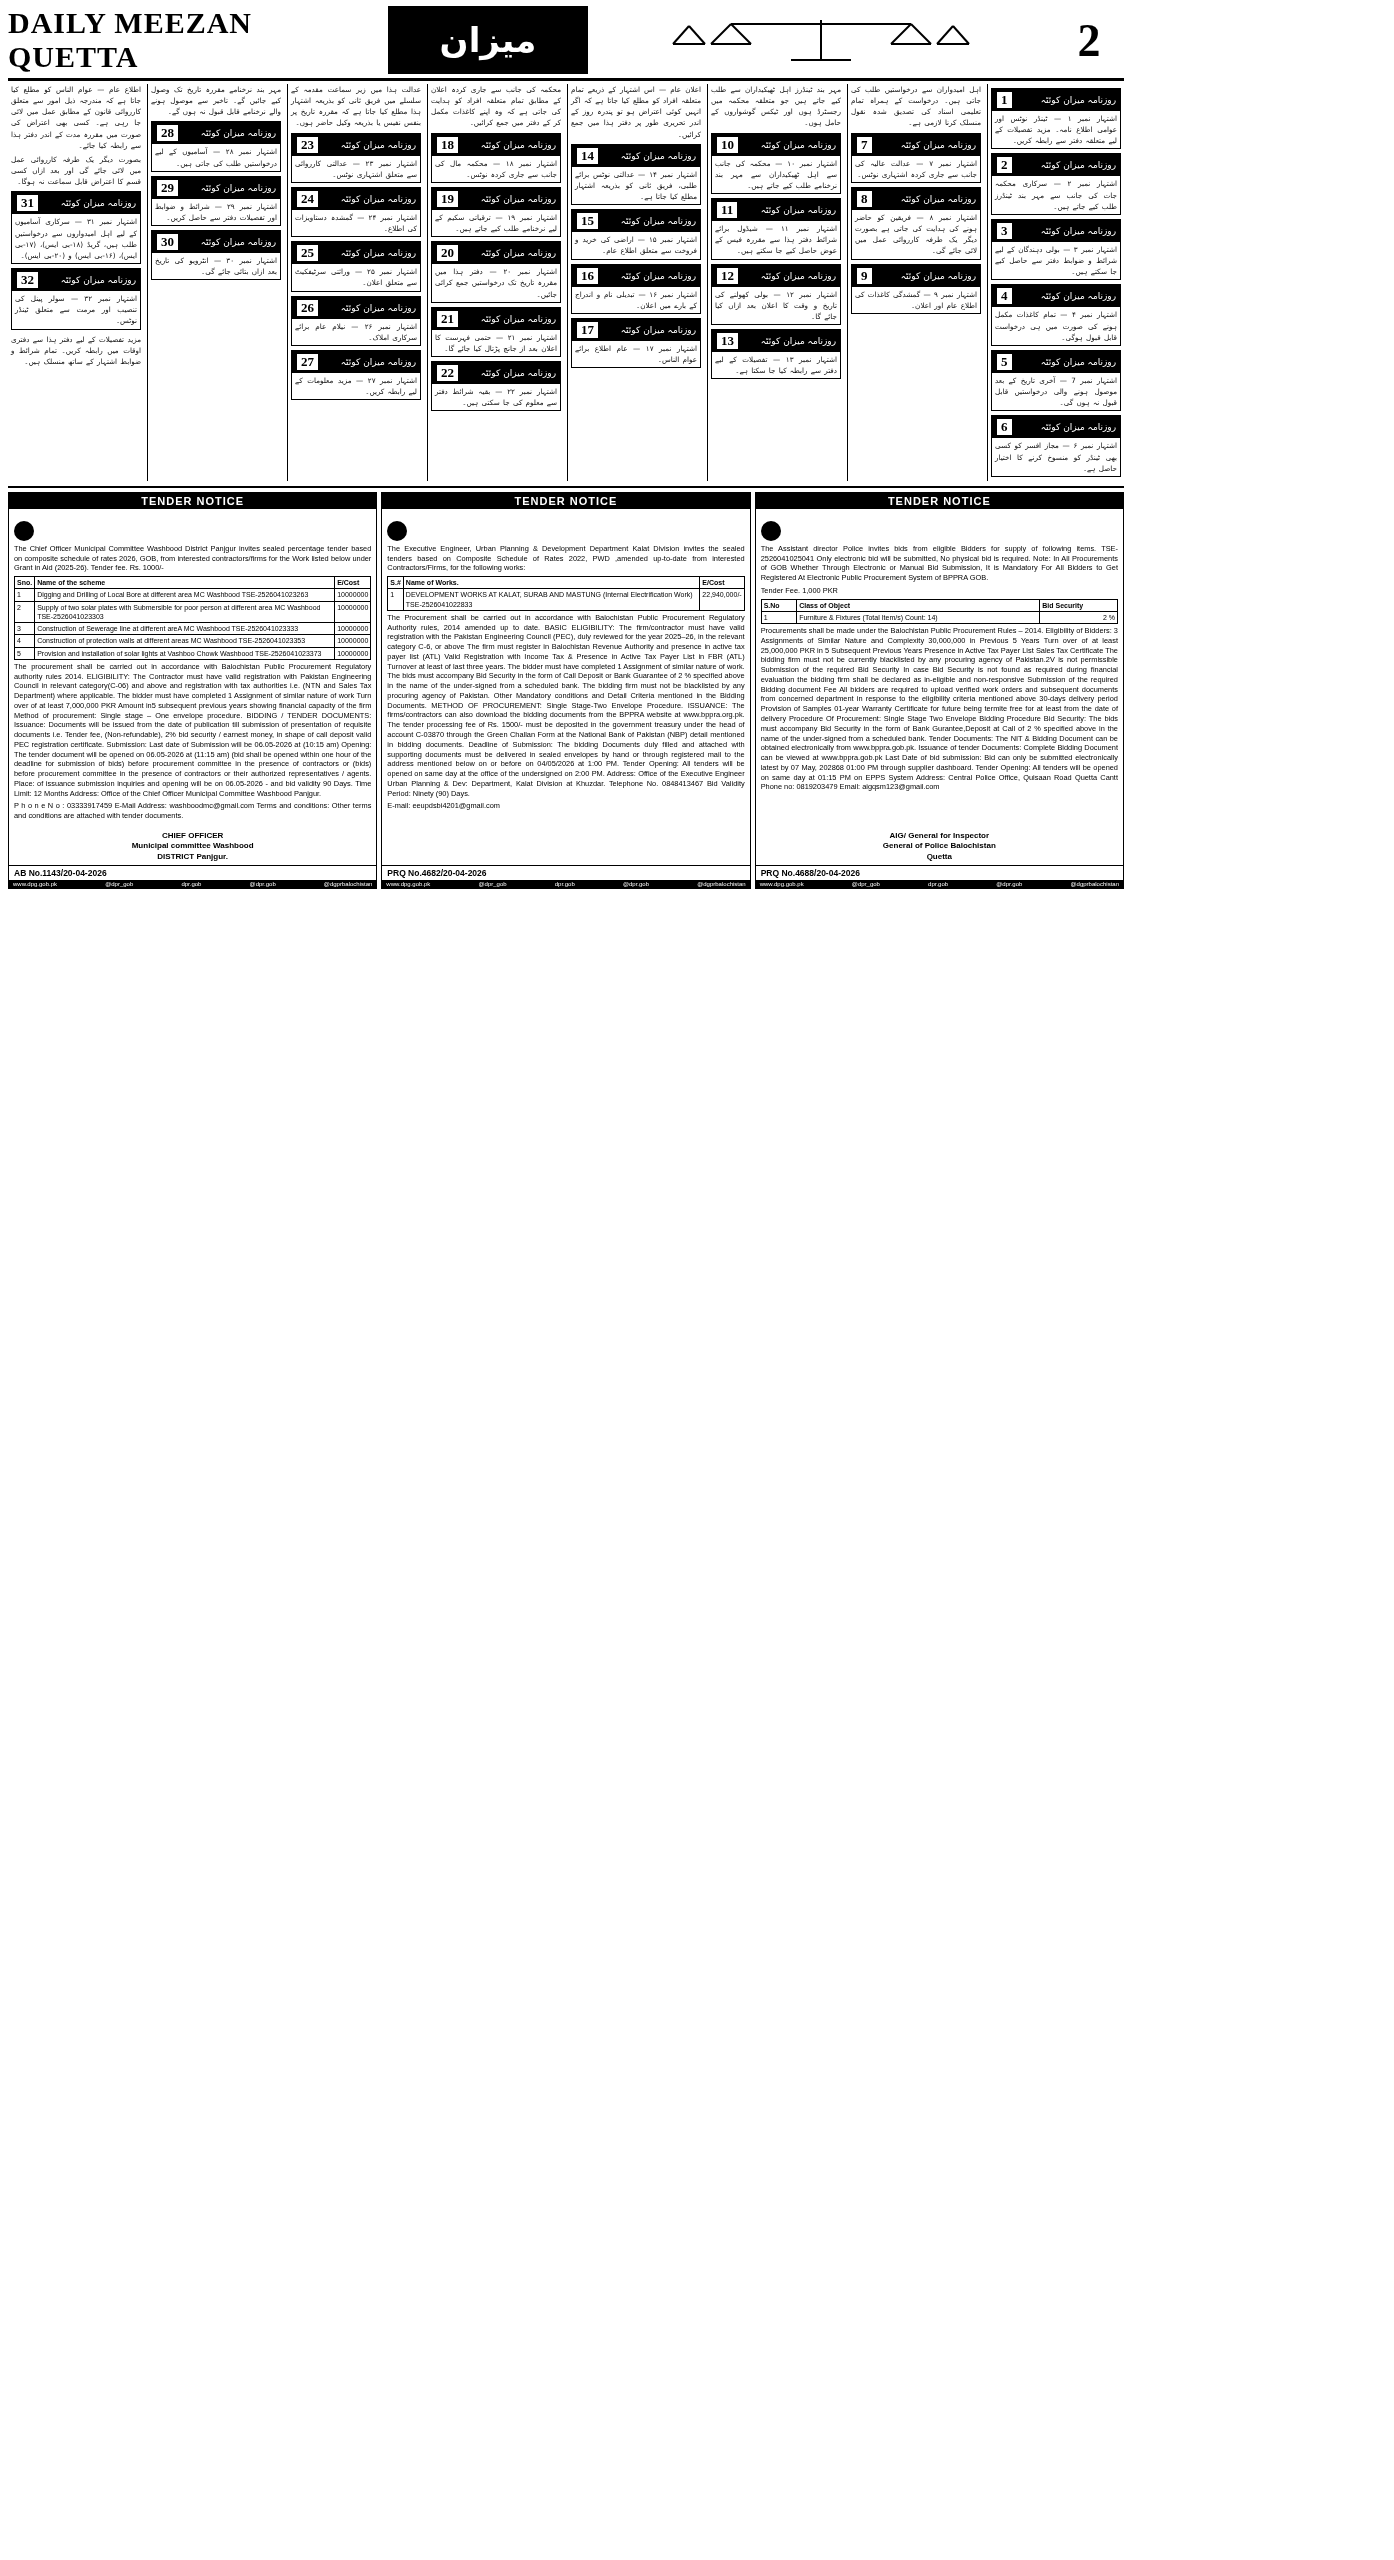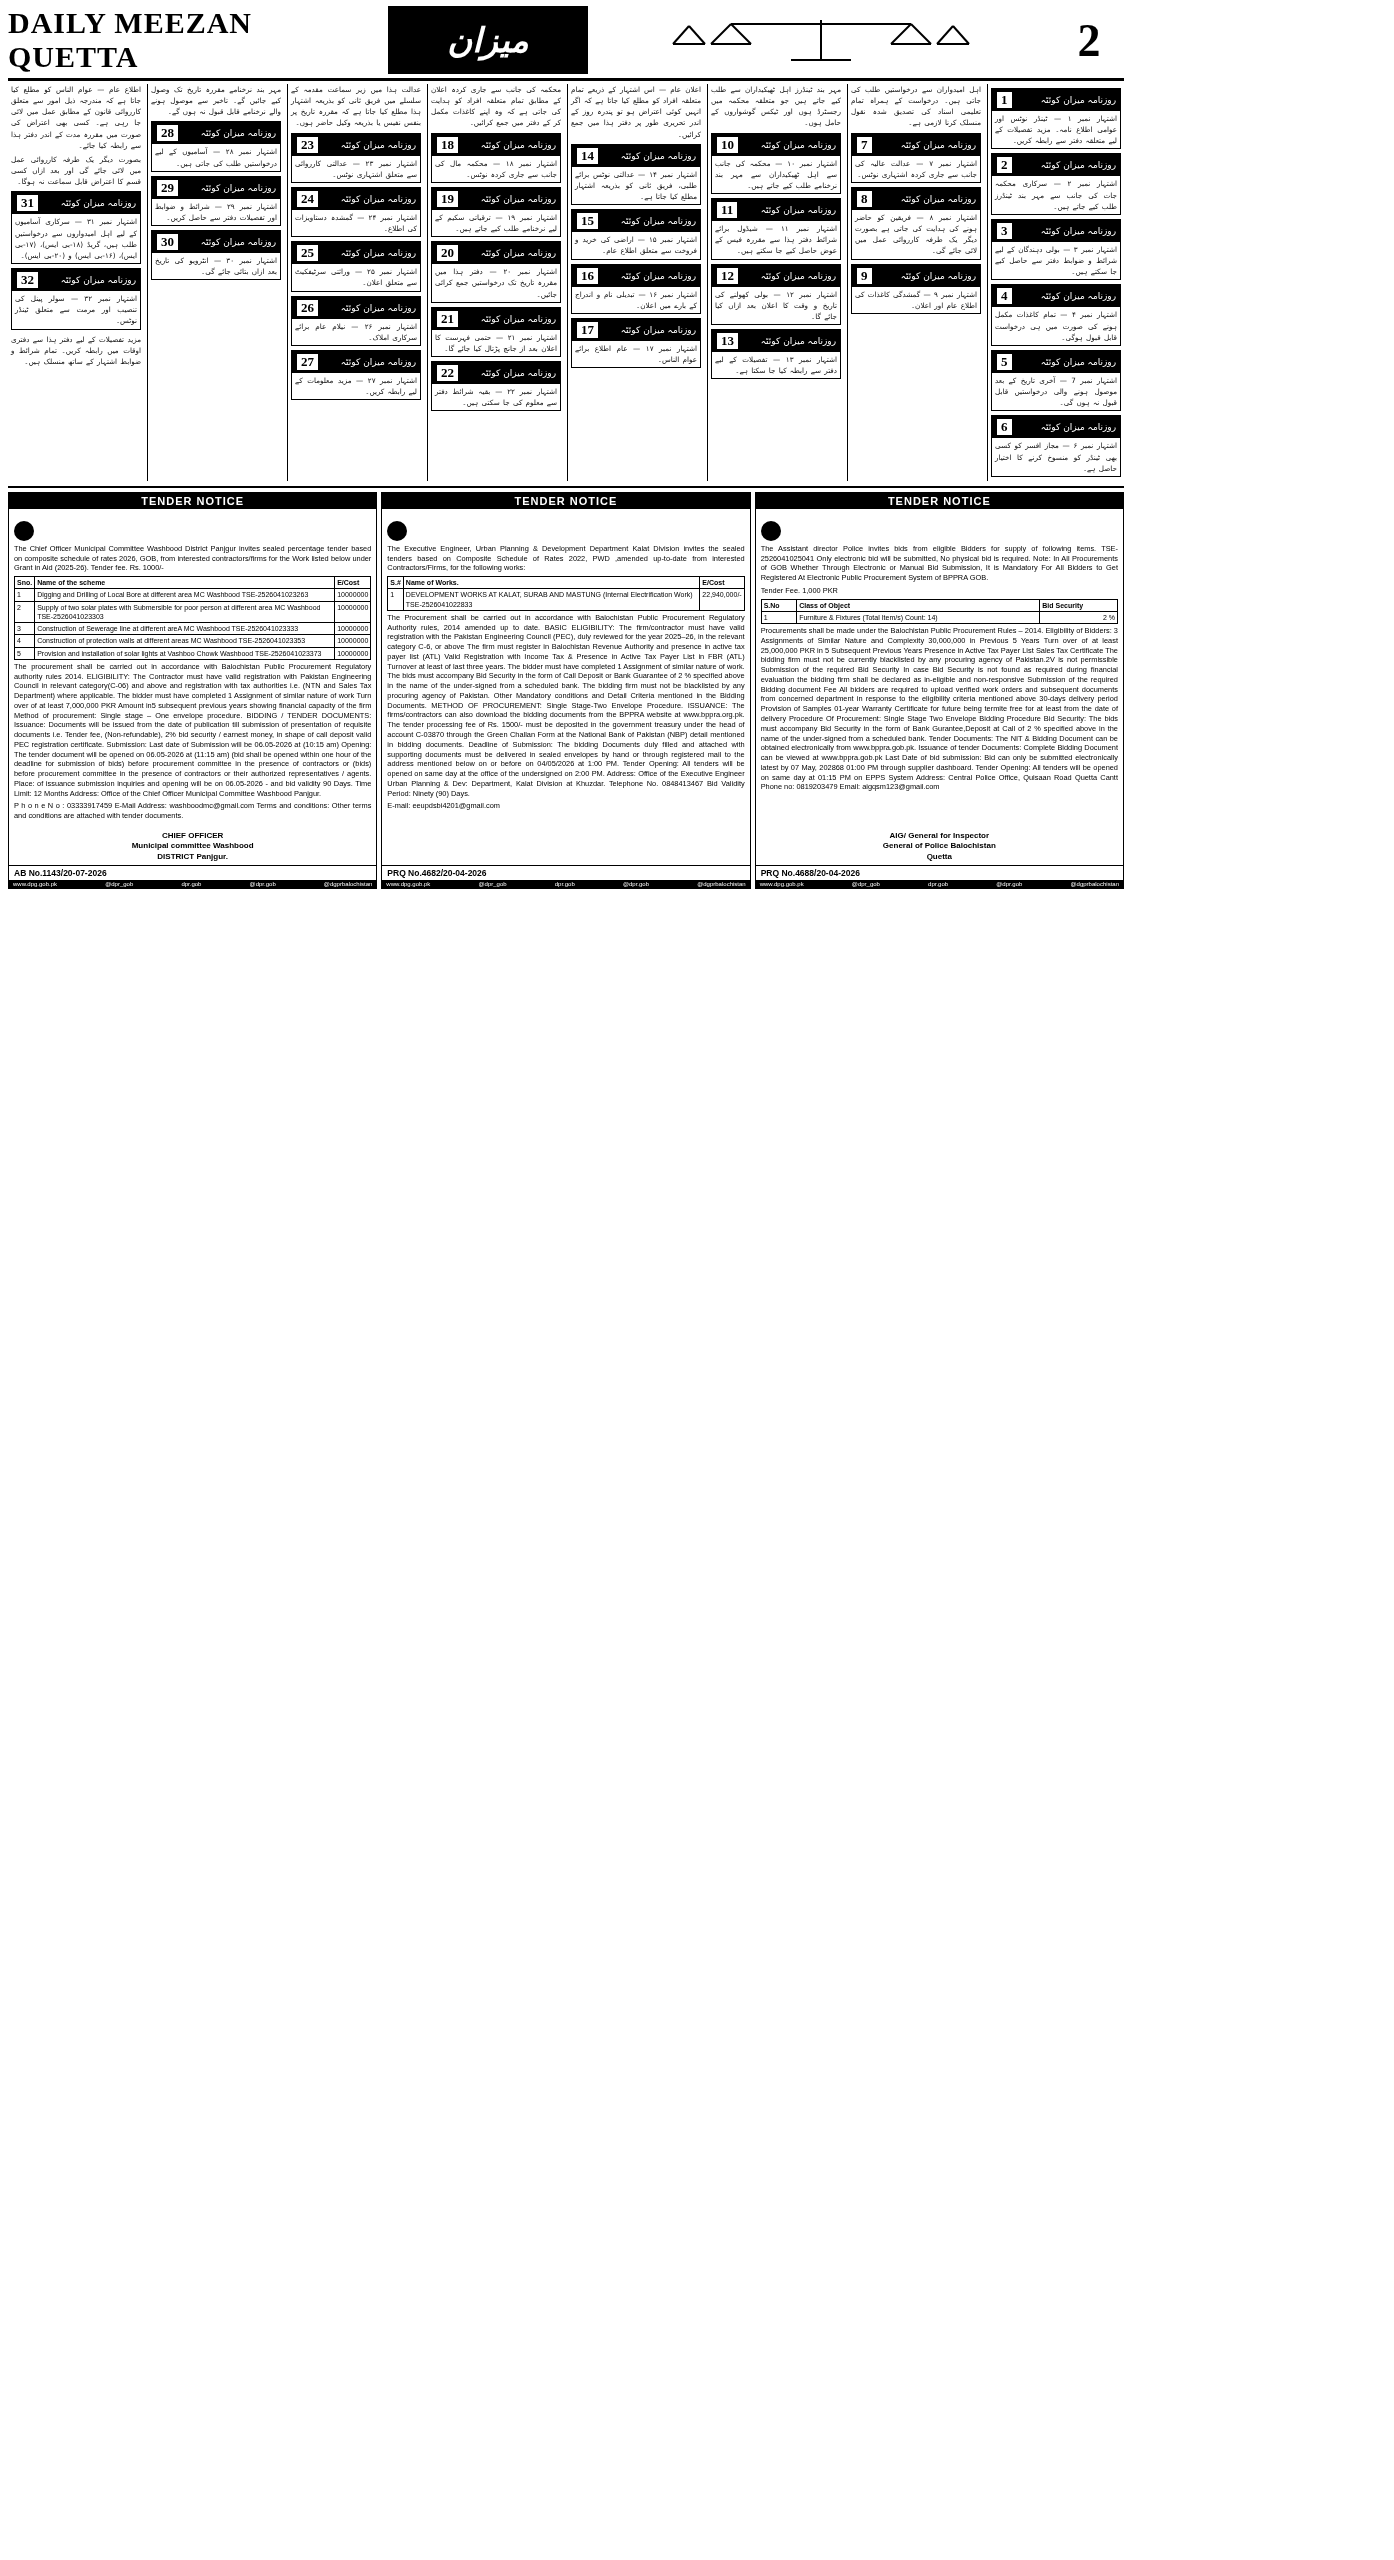--- a/index.html
+++ b/index.html
@@ -3,21 +3,21 @@
 <meta charset="utf-8">
 <style>
   html,body{margin:0;padding:0;background:#ffffff;}
   body{width:1394px;font-family:"Liberation Sans",sans-serif;color:#000;}
   .page{width:1132px;min-height:2560px;background:#fff;box-sizing:border-box;padding:6px 8px 4px 8px;}
 
   
   .masthead{display:flex;align-items:stretch;border-bottom:3px solid #000;padding-bottom:4px;}
   .mast-title{flex:0 0 380px;display:flex;align-items:center;}
   .mast-title .t{font-family:"Liberation Serif",serif;font-weight:bold;font-size:30px;letter-spacing:1px;}
-  .mast-logo{flex:0 0 200px;background:#000;color:#fff;display:flex;align-items:center;justify-content:center;position:relative;font-style:italic;}
+  .mast-logo{flex:0 0 200px;background:#000;color:#fff;display:flex;align-items:center;justify-content:center;position:relative;}
   .mast-logo .urdu{font-family:"DejaVu Sans",sans-serif;font-size:34px;font-weight:bold;}
   .mast-scale{flex:1 1 auto;display:flex;align-items:center;justify-content:center;}
   .mast-scale svg{display:block;}
   .mast-num{flex:0 0 70px;display:flex;align-items:center;justify-content:center;}
   .mast-num .n{font-family:"Liberation Serif",serif;font-size:46px;font-weight:bold;}
 
   
   .cols{display:flex;gap:3px;margin-top:3px;}
   .col{flex:1 1 0;border-left:1px solid #000;padding:0 3px;box-sizing:border-box;}
   .col:first-child{border-left:none;}
@@ -475,21 +475,21 @@
           </tbody>
         </table>
         <p>The procurement shall be carried out in accordance with Balochistan Public Procurement Regulatory authority  rules 2014. ELIGIBILITY: The Contractor must have valid registration with Pakistan Engineering Council in relevant category(C-06) and above and registration with tax authorities i.e. (NTN and Sales Tax Department) where applicable. The bidder must have completed 1 Assignment of similar nature of work Turn over of at least 7,000,000 PKR Amount in5 subsequent previous years showing financial capacity of the firm Method of procurement: Single stage – One envelope procedure. BIDDING / TENDER DOCUMENTS: Issuance: Documents will be issued from the date of publication till submission of presentation of requisite documents i.e. Tender fee, (Non-refundable), 2% bid security / earnest money, in shape of call deposit valid PEC registration certificate. Submission: Last date of Submission will be 06.05-2026 at  (10:15 am) Opening: The tender document will be opened on 06.05-2026 at (11:15 am) (bid shall be opened within one hour of the deadline for submission of bids) before procurement committee in the presence of contractors or (bids) before procurement committee in the presence of contractors or their authorized representatives / agents. Place: of issuance submission inquiries and opening will be on 06.05-2026 - and bid validity 90 Days. Time Limit: 12 Months Address: Office of the Chief Officer Municipal Committee Washbood Panjgur.</p>
         <p>P h o n e  N o :  03333917459  E-Mail Address: washboodmc@gmail.com   Terms and conditions:   Other terms and conditions are attached with tender documents.</p>
       </div>
       <div class="sig">
         <div>CHIEF OFFICER</div>
         <div>Municipal committee Washbood</div>
         <div>DISTRICT Panjgur.</div>
       </div>
-      <div class="prq">AB No.1143/20-07-2026</div>
+      <div class="prq">AB No.1143/20-04-2026</div>
       <div class="ppra-bar">
         <span>www.dpg.gob.pk</span>
         <span>@dpr_gob</span>
         <span>dpr.gob</span>
         <span>@dpr.gob</span>
         <span>@dgprbalochistan</span>
       </div>
     </div>
 
     <div class="tender">

